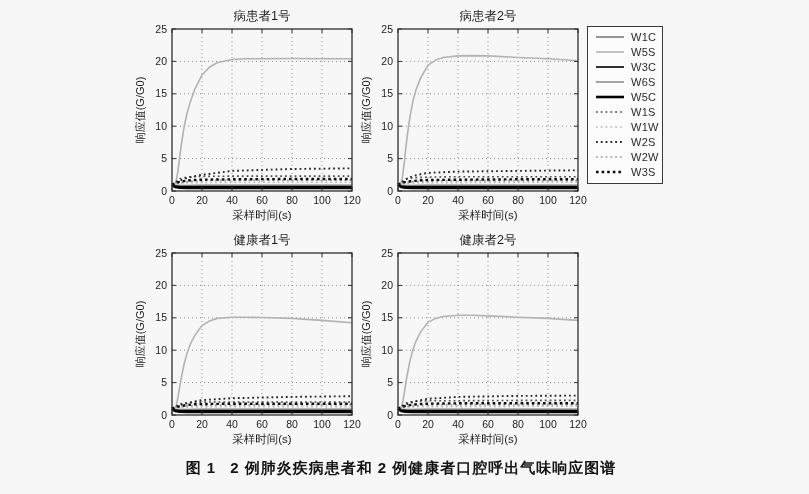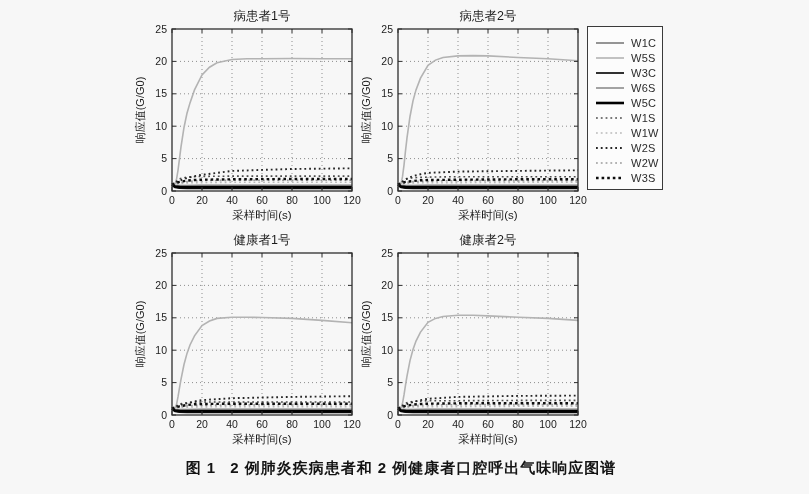--- a/index.html
+++ b/index.html
@@ -16,21 +16,21 @@
   }
   .subplot{position:absolute;width:240px;height:224px;}
   .subplot svg{display:block;}
   #subplot-0{left:134px;top:5px;}
   #subplot-1{left:360px;top:5px;}
   #subplot-2{left:134px;top:229px;}
   #subplot-3{left:360px;top:229px;}
   .legend{
     position:absolute;left:587px;top:26px;width:76px;
     background:#fcfcfc;border:1.5px solid #3a3a3a;
-    padding:8px 0 4px 7px;box-sizing:border-box;
+    padding:2px 0 4px 7px;box-sizing:border-box;
   }
   .legend-item{display:flex;align-items:center;height:15px;}
   .legend-item svg{flex:0 0 auto;}
   .legend-label{
     font-size:11px;color:#2b2b2b;margin-left:6px;letter-spacing:0.3px;
   }
   .caption{
     position:absolute;left:0;top:459px;width:802px;
     text-align:center;font-size:15px;font-weight:bold;color:#141414;
     letter-spacing:1px;

